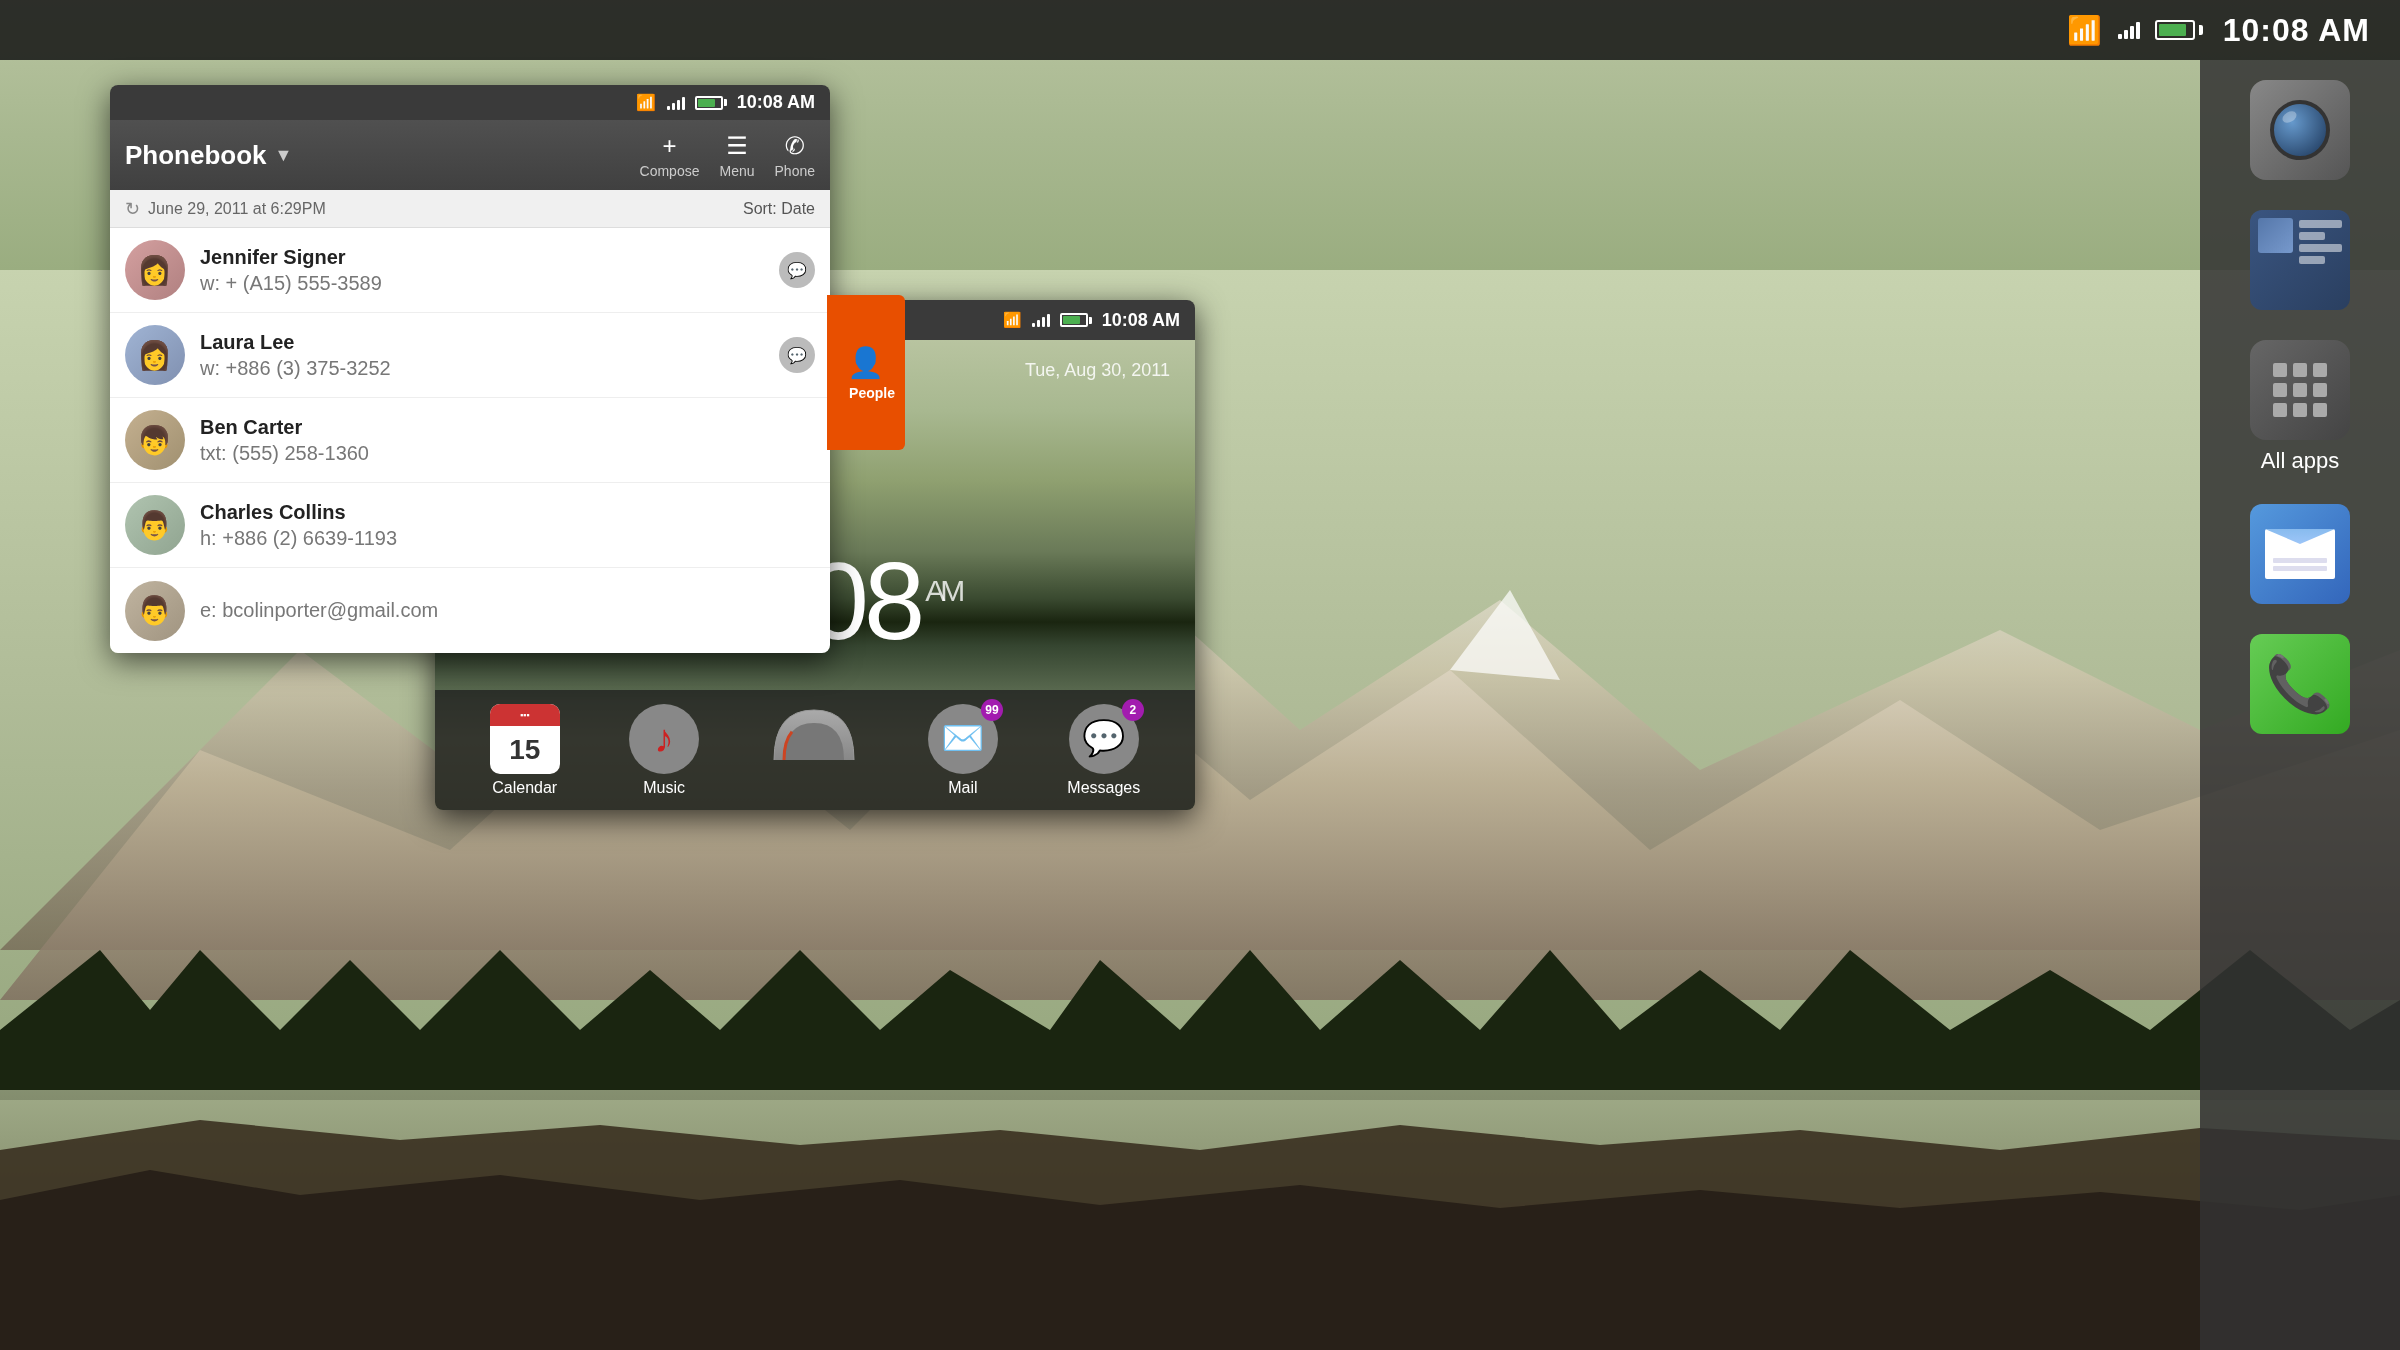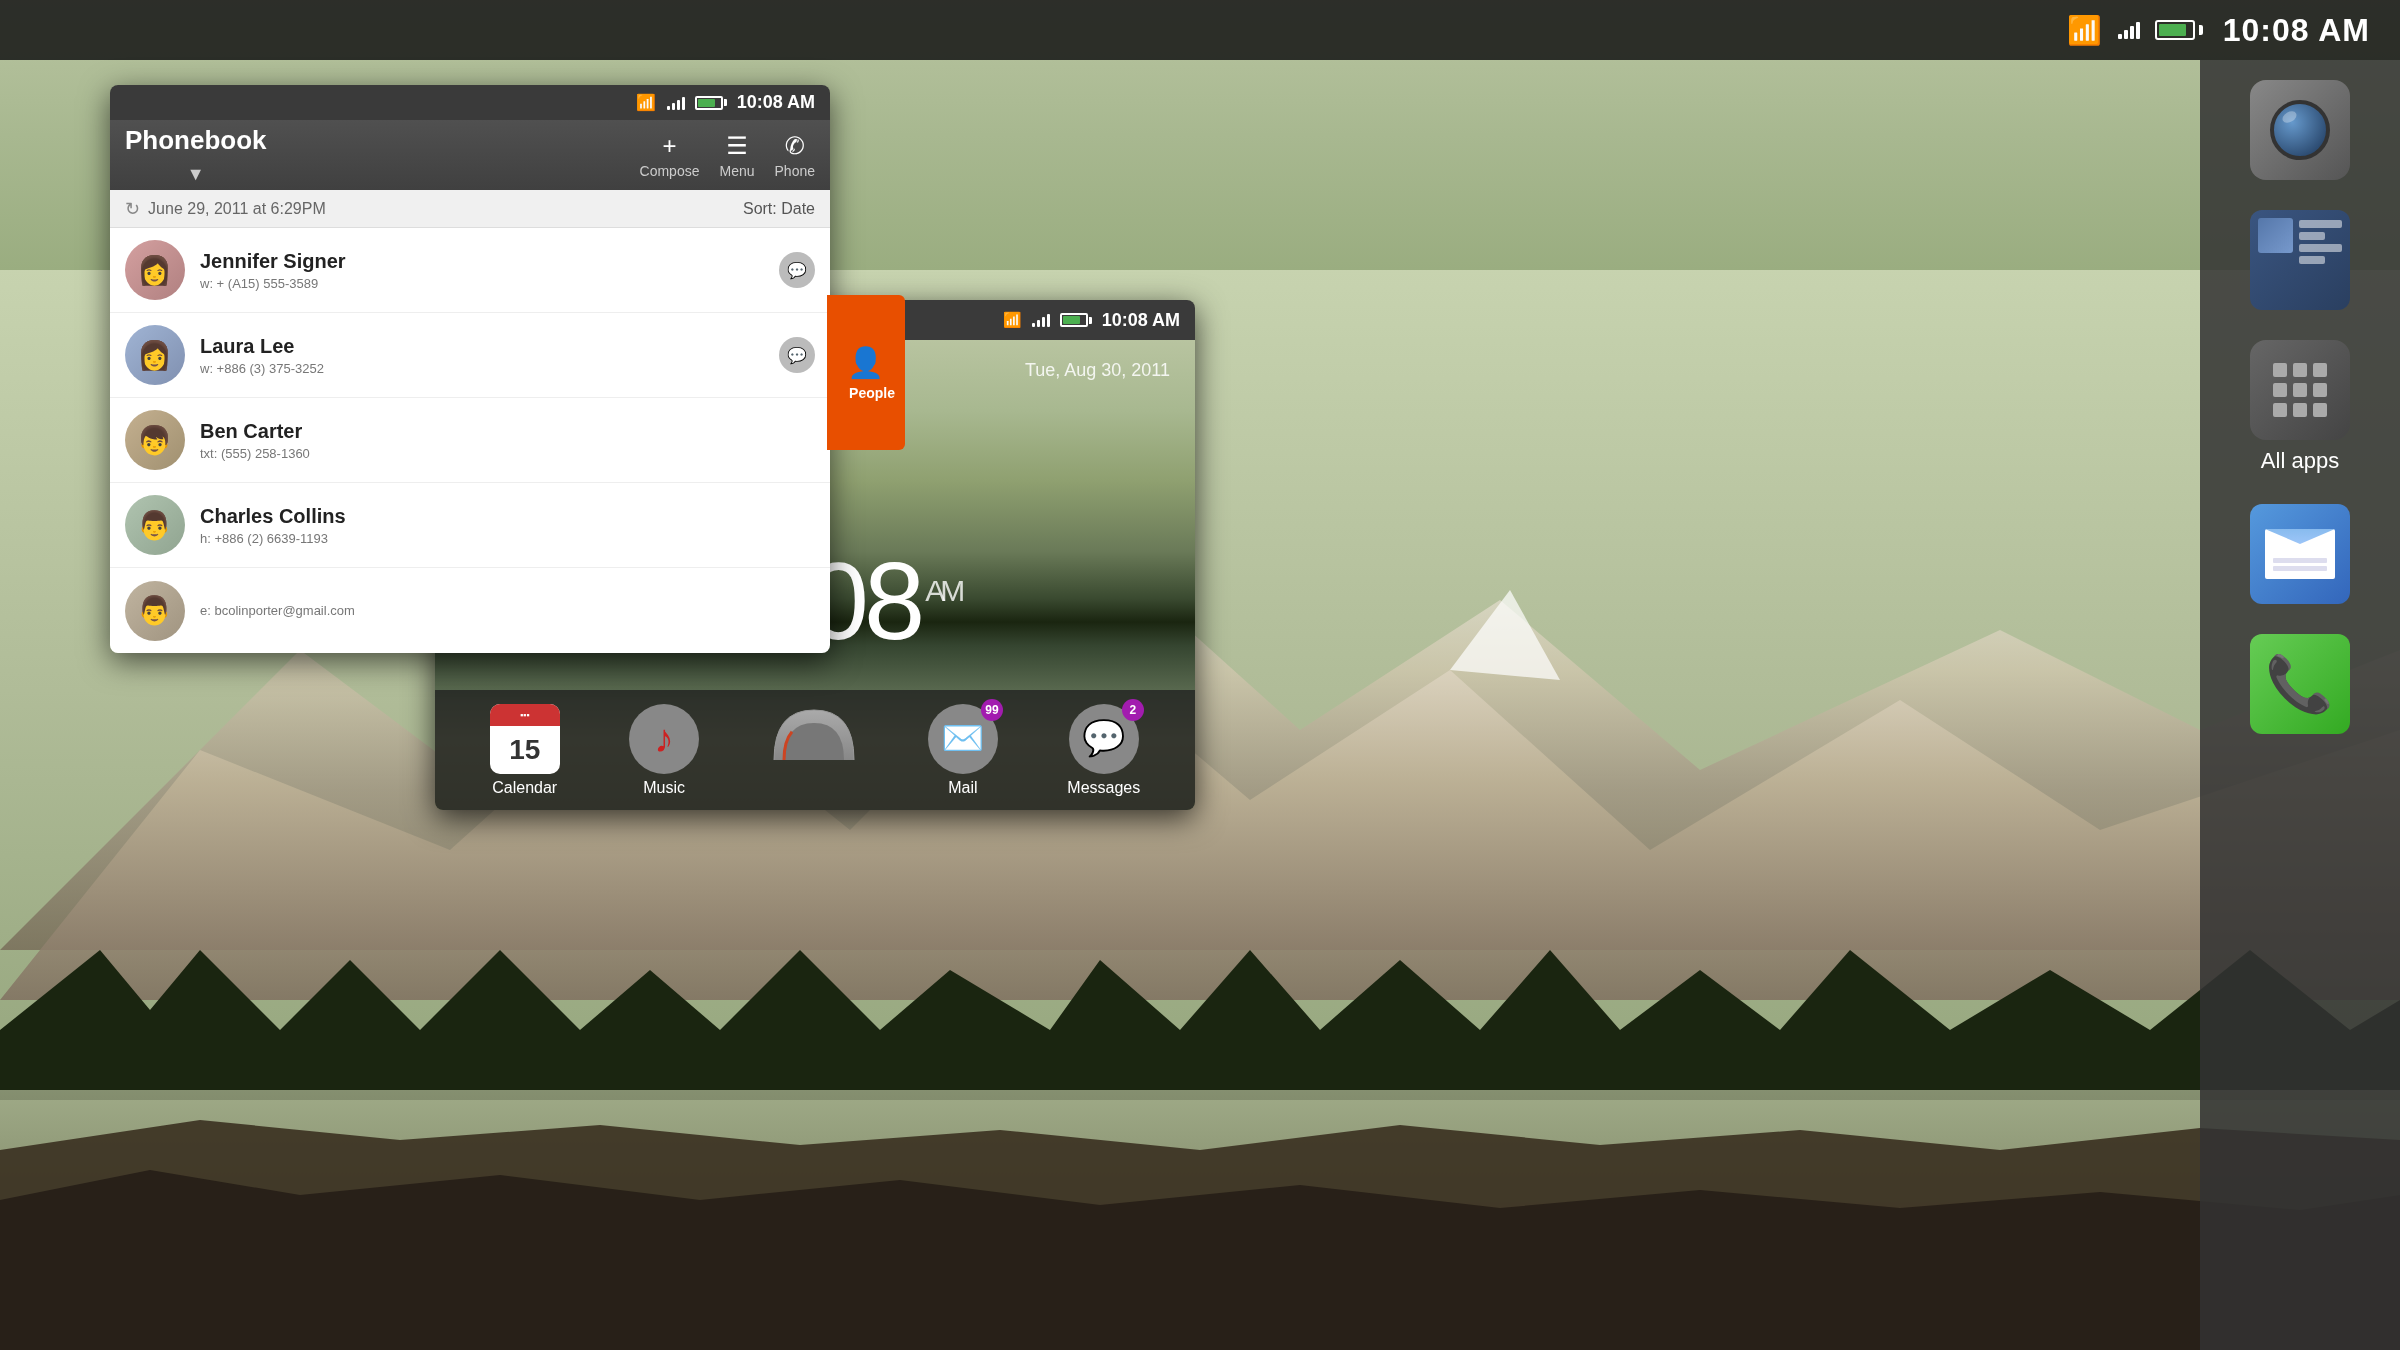--- a/index.html
+++ b/index.html
@@ -219,21 +219,20 @@
       justify-content: space-between;
     }
 
     .phonebook-title {
       color: white;
       font-size: 26px;
       font-weight: bold;
       display: flex;
       align-items: center;
       gap: 8px;
-      flex-direction: column;
     }
 
     .phonebook-actions {
       display: flex;
       align-items: center;
       gap: 20px;
     }
 
     .pb-action {
       display: flex;
@@ -306,21 +305,21 @@
     }
 
     .contact-name {
       font-size: 20px;
       font-weight: bold;
       color: #222;
       margin-bottom: 3px;
     }
 
     .contact-detail {
-      font-size: 13px;
+      font-size: 20px;
       color: #777;
     }
 
     .contact-badge {
       width: 36px;
       height: 36px;
       background: #bbb;
       border-radius: 50%;
       display: flex;
       align-items: center;

